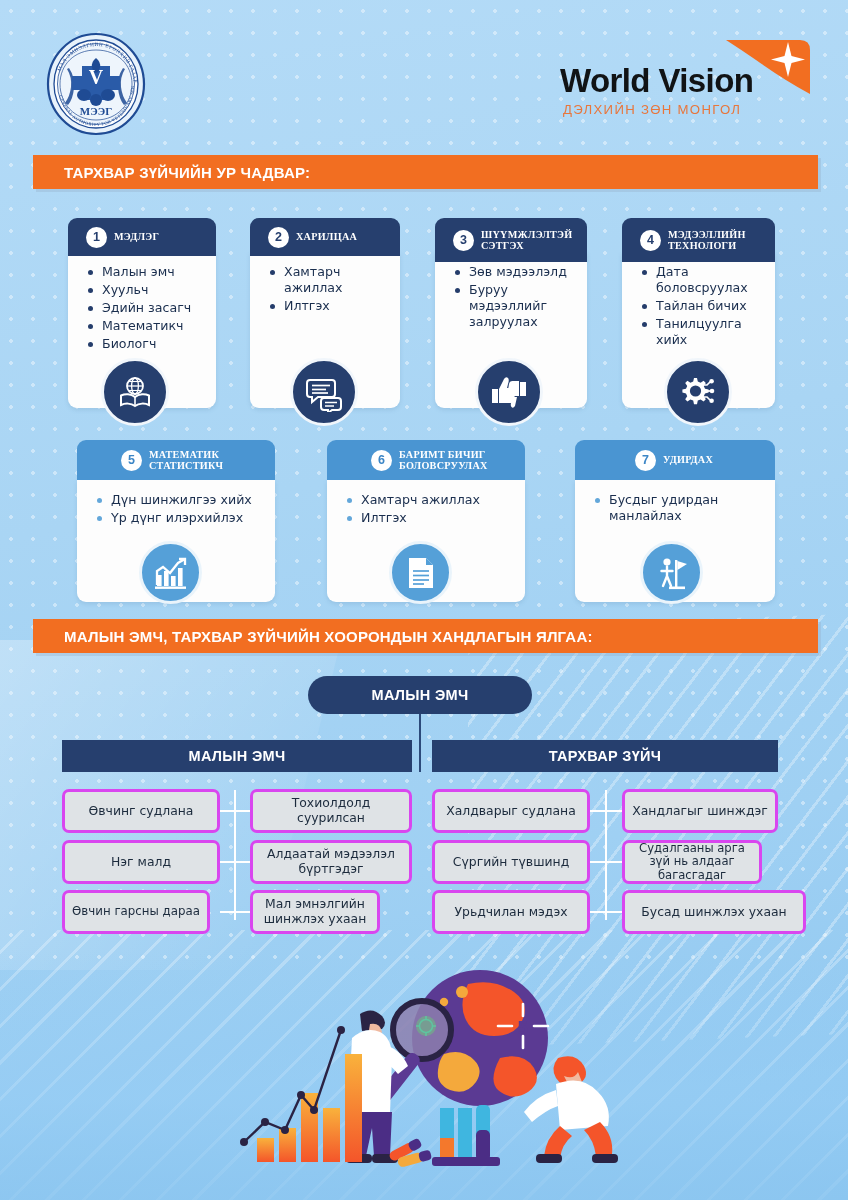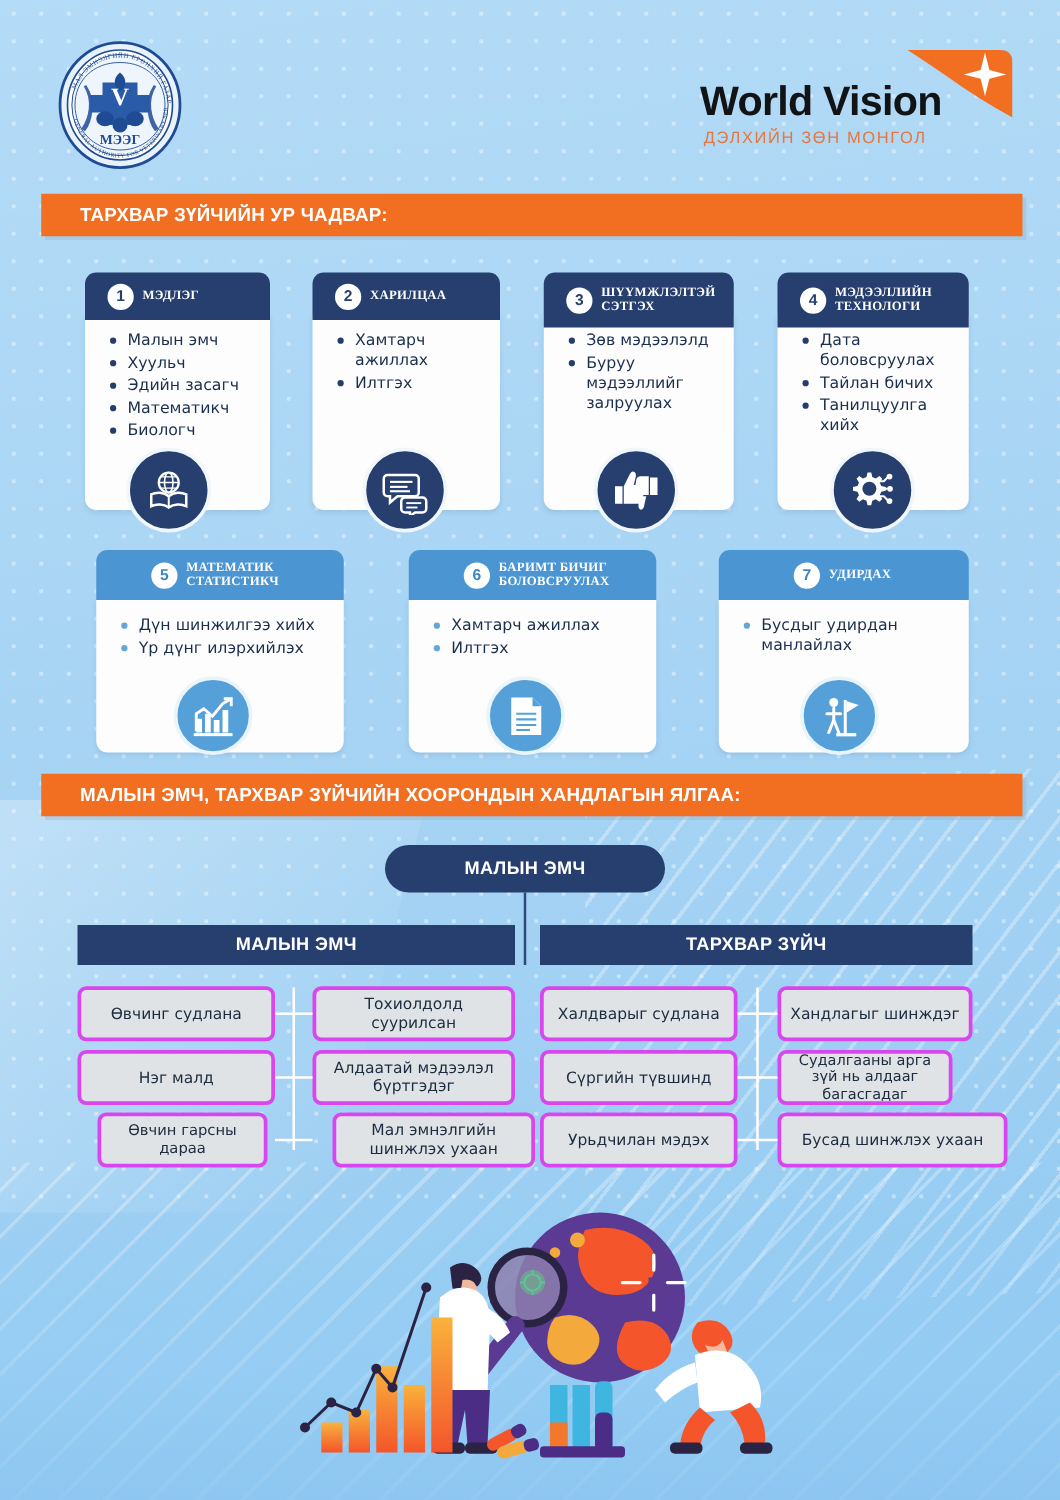--- a/index.html
+++ b/index.html
@@ -413,22 +413,22 @@
   <div class="vlink" style="left:605px; top:790px; height:130px;"></div>
 
   <div class="gbox" style="left:62px; top:840px; width:158px;">Нэг малд</div>
   <div class="gbox" style="left:250px; top:840px; width:162px;">Алдаатай мэдээлэл бүртгэдэг</div>
   <div class="link" style="left:220px; top:861px; width:30px;"></div>
 
   <div class="gbox" style="left:432px; top:840px; width:158px;">Сүргийн түвшинд</div>
   <div class="gbox" style="left:622px; top:840px; width:140px; font-size:11.6px;">Судалгааны арга зүй нь алдааг багасгадаг</div>
   <div class="link" style="left:590px; top:861px; width:32px;"></div>
 
-  <div class="gbox" style="left:62px; top:890px; width:136px; font-size:11.8px;margin-left:16px;">Өвчин гарсны дараа</div>
-  <div class="gbox" style="left:266px; top:890px; width:162px;">Мал эмнэлгийн шинжлэх ухаан</div>
+  <div class="gbox" style="left:62px; top:890px; width:148px; font-size:11.8px;">Өвчин гарсны дараа</div>
+  <div class="gbox" style="left:250px; top:890px; width:130px;">Мал эмнэлгийн шинжлэх ухаан</div>
   <div class="link" style="left:220px; top:911px; width:30px;"></div>
 
   <div class="gbox" style="left:432px; top:890px; width:158px;">Урьдчилан мэдэх</div>
   <div class="gbox" style="left:622px; top:890px; width:184px;">Бусад шинжлэх ухаан</div>
   <div class="link" style="left:590px; top:911px; width:32px;"></div>
 
   <div class="illus">
     <svg viewBox="0 0 460 250" width="460" height="250">
 
       <circle cx="280" cy="88" r="68" fill="#5b3a93"></circle>

